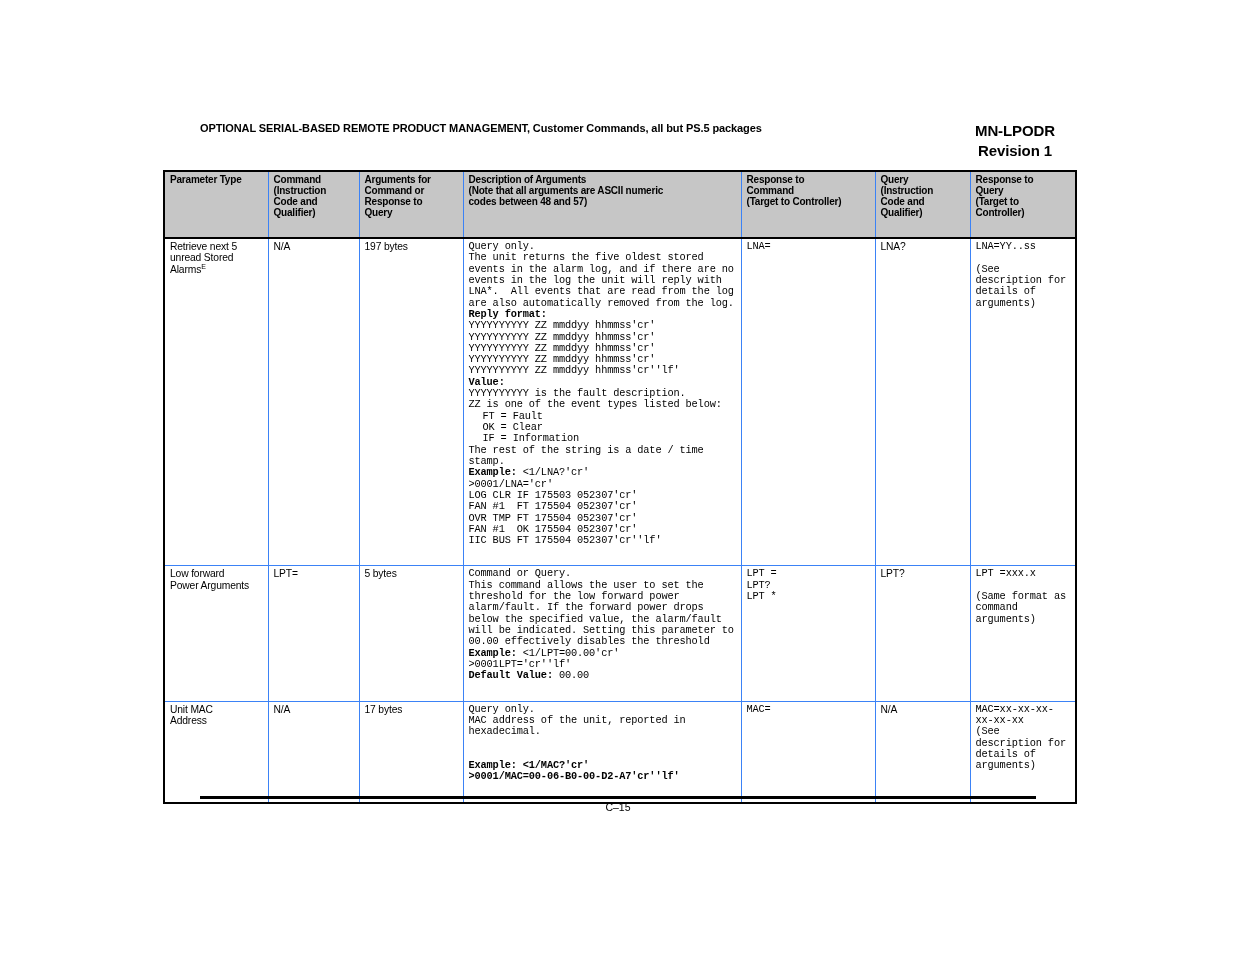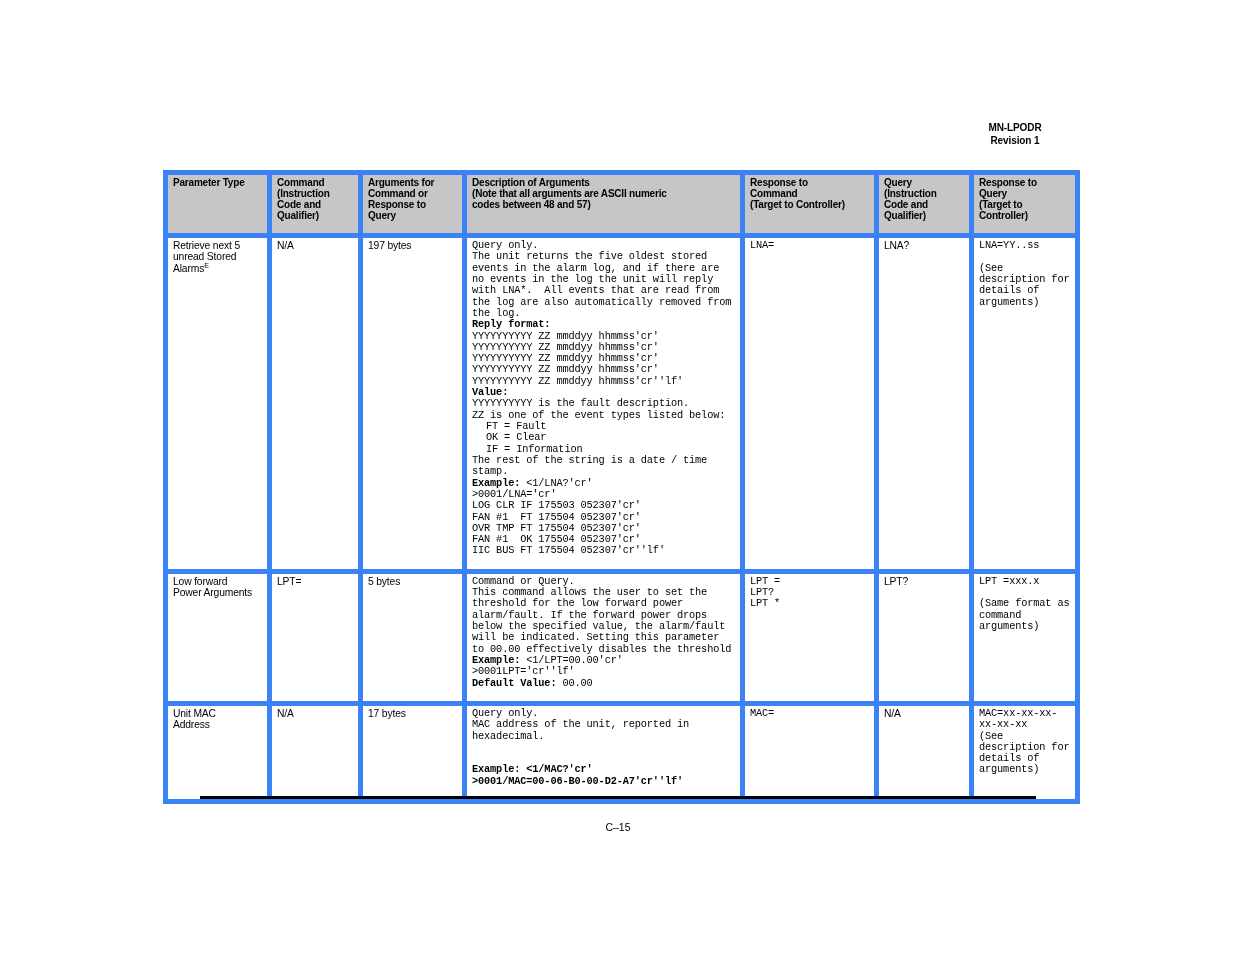--- a/index.html
+++ b/index.html
@@ -14,34 +14,34 @@
   .page { position: absolute; inset: 0; }
 
   
   .hdr-left {
     position: absolute; left: 200px; top: 121px;
     font-size: 11px; font-weight: bold; line-height: 1.3;
     white-space: nowrap; letter-spacing: -0.1px;
   }
   .hdr-right {
     position: absolute; left: 950px; top: 121px; width: 130px;
-    text-align: center; font-size: 10px; font-weight: bold; line-height: 1.3;
+    text-align: center; font-size: 15px; font-weight: bold; line-height: 1.3;
     letter-spacing: -0.1px;
   }
 
   
   .cmd-table {
     position: absolute; left: 163px; top: 170px; width: 912px;
     border-collapse: collapse; table-layout: fixed;
     border: 2px solid #000;
   }
   .cmd-table th, .cmd-table td {
-    border: 5px solid #3b82f6;
+    border: 1px solid #3b82f6;
     vertical-align: top;
-    padding: 2px 4px 12px 5px;
+    padding: 2px 4px 19px 5px;
     font-size: 10.3px;
     line-height: 1.1;
     letter-spacing: -0.15px;
     overflow: hidden;
   }
   .cmd-table thead tr { height: 55px; }
   .cmd-table th {
     background: #c6c6c6;
     text-align: left;
     font-weight: bold;
@@ -60,29 +60,30 @@
   .ind { padding-left: 14px; }
   sup { font-size: 7px; vertical-align: super; line-height: 0; }
 
   
   .footer-rule {
     position: absolute; left: 200px; top: 796px; width: 836px; height: 3px;
     background: #000;
   }
   .footer-page {
     position: absolute; left: 200px; top: 801px; width: 836px;
-    text-align: center; font-size: 10.5px; margin-top: 20px;
+    text-align: center; font-size: 10.5px;
   }
 </style>
 </head>
 <body>
 
 <div class="page">
 
   <div class="hdr-left">
+    <div>OPTIONAL SERIAL-BASED REMOTE PRODUCT MANAGEMENT, Customer Commands, all but PS.5 packages</div>
   </div>
 
   <div class="hdr-right">
     <div>MN-LPODR</div>
     <div>Revision 1</div>
   </div>
 
   <table class="cmd-table">
     <colgroup>
       <col style="width:104px">

